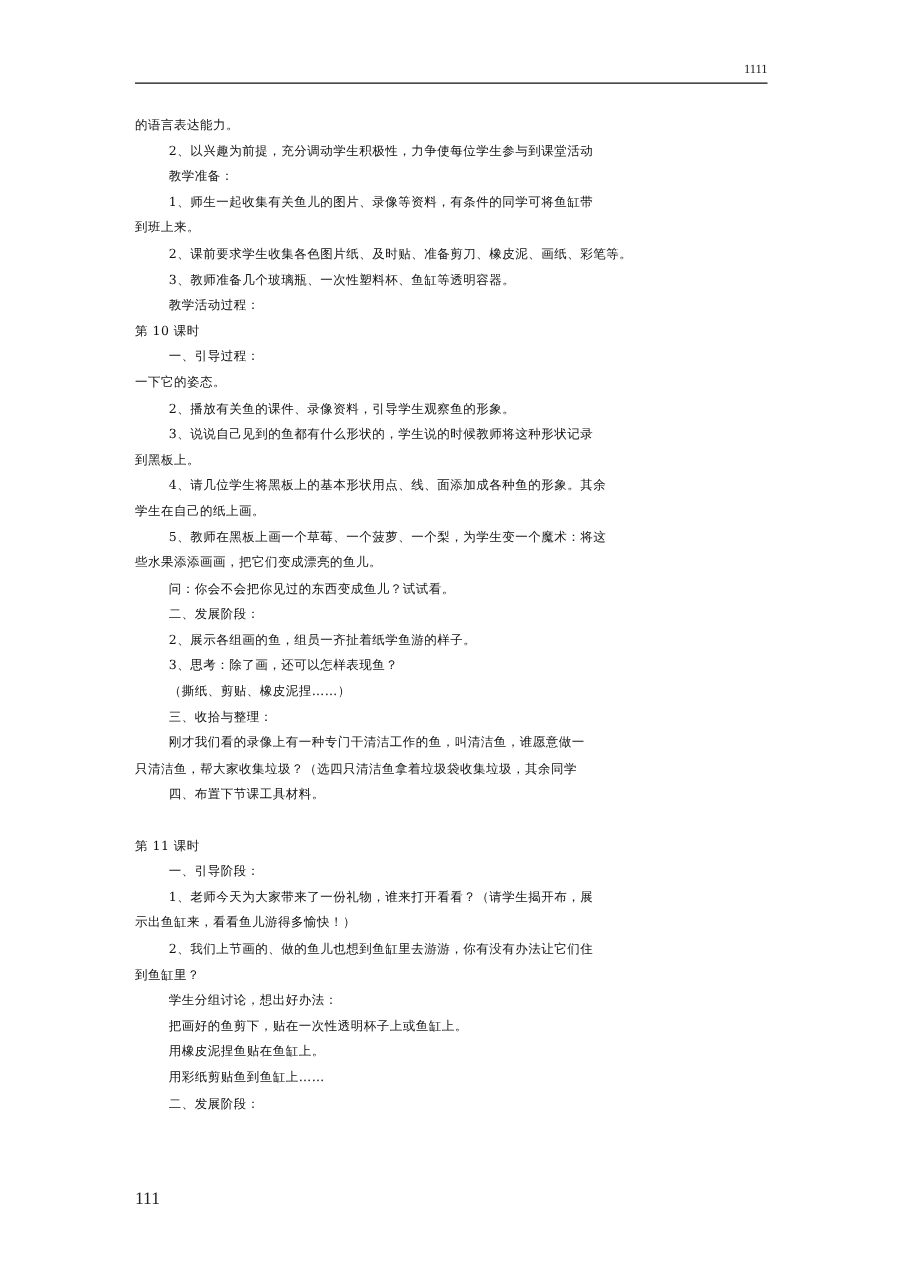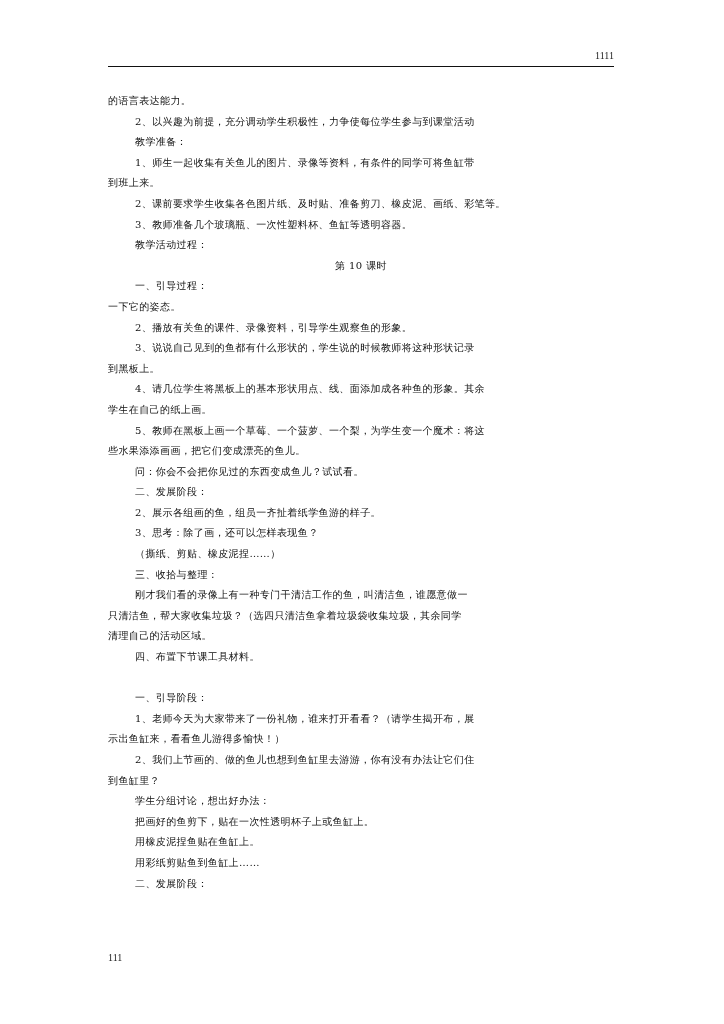--- a/index.html
+++ b/index.html
@@ -6,23 +6,23 @@
   body { width: 724px; height: 1024px; position: relative; overflow: hidden;
          font-family: "DejaVu Serif", "Liberation Serif", serif; color: #111; }
   .page-num-top { position: absolute; top: 50px; right: 110px; font-size: 10px;
                   font-family: "Liberation Serif", serif; color: #222; margin-left: 12px; }
   .header-rule { position: absolute; top: 66px; left: 108px; width: 506px; height: 0;
                  border-top: 1.2px solid #111; }
   .content { position: absolute; top: 91px; left: 108px; width: 506px; }
   .line { font-size: 10px; line-height: 20.6px; height: 20.6px; white-space: nowrap;
           letter-spacing: 0.4px; overflow: visible; }
   .indent { padding-left: 27px; }
-  .center { text-align: center; }
+  .center { }
   .blank { height: 20.6px; }
-  .page-num-bottom { position: absolute; top: 952px; left: 108px; font-size: 10px;
+  .page-num-bottom { position: absolute; top: 952px; left: 108px; font-size: 14px;
                      font-family: "Liberation Serif", serif; color: #222; text-align: center; }
 </style>
 </head>
 <body>
 
 <div class="page-num-top">1111</div>
 <div class="header-rule"></div>
 
 <div class="content" id="content">
     <div class="line">的语言表达能力。</div>
@@ -44,23 +44,23 @@
     <div class="line indent">5、教师在黑板上画一个草莓、一个菠萝、一个梨，为学生变一个魔术：将这</div>
     <div class="line">些水果添添画画，把它们变成漂亮的鱼儿。</div>
     <div class="line indent">问：你会不会把你见过的东西变成鱼儿？试试看。</div>
     <div class="line indent">二、发展阶段：</div>
     <div class="line indent">2、展示各组画的鱼，组员一齐扯着纸学鱼游的样子。</div>
     <div class="line indent">3、思考：除了画，还可以怎样表现鱼？</div>
     <div class="line indent">（撕纸、剪贴、橡皮泥捏……）</div>
     <div class="line indent">三、收拾与整理：</div>
     <div class="line indent">刚才我们看的录像上有一种专门干清洁工作的鱼，叫清洁鱼，谁愿意做一</div>
     <div class="line">只清洁鱼，帮大家收集垃圾？（选四只清洁鱼拿着垃圾袋收集垃圾，其余同学</div>
-    <div class="line">清理自己的活动区域。</div>
     <div class="line indent">四、布置下节课工具材料。</div>
     <div class="line blank"></div>
+    <div class="line center">第 11 课时</div>
     <div class="line indent">一、引导阶段：</div>
     <div class="line indent">1、老师今天为大家带来了一份礼物，谁来打开看看？（请学生揭开布，展</div>
     <div class="line">示出鱼缸来，看看鱼儿游得多愉快！）</div>
     <div class="line indent">2、我们上节画的、做的鱼儿也想到鱼缸里去游游，你有没有办法让它们住</div>
     <div class="line">到鱼缸里？</div>
     <div class="line indent">学生分组讨论，想出好办法：</div>
     <div class="line indent">把画好的鱼剪下，贴在一次性透明杯子上或鱼缸上。</div>
     <div class="line indent">用橡皮泥捏鱼贴在鱼缸上。</div>
     <div class="line indent">用彩纸剪贴鱼到鱼缸上……</div>
     <div class="line indent">二、发展阶段：</div>

